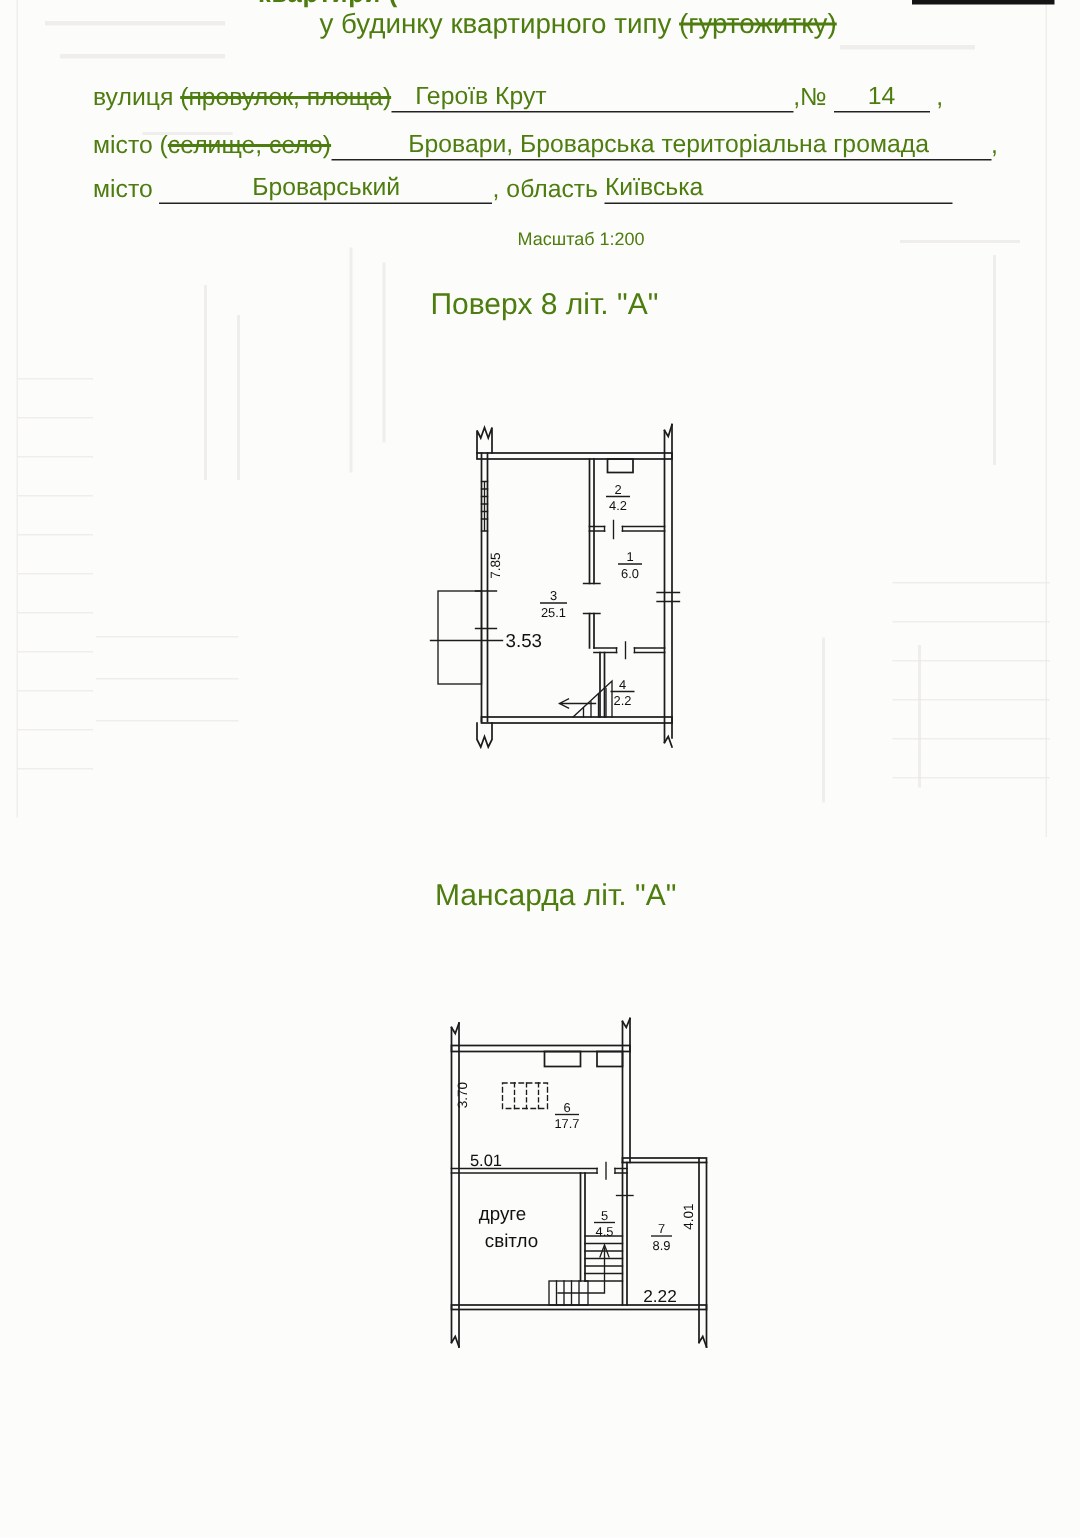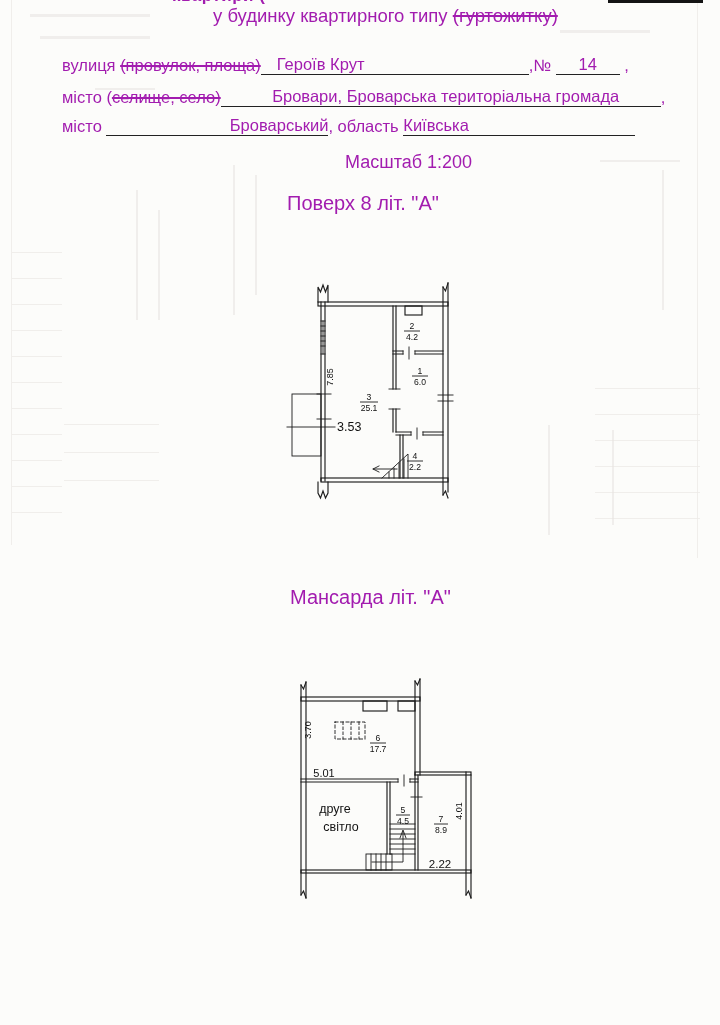--- a/index.html
+++ b/index.html
@@ -1,30 +1,30 @@
 <!DOCTYPE html>
 <html><head>
 <meta charset="utf-8">
 <style>
   html,body{margin:0;padding:0;background:#ffffff;}
   .page{
     position:relative;width:720px;height:1025px;
     background:#fcfcfa;
     font-family:"Liberation Sans", sans-serif;
-    color:#a21caf;overflow:hidden;
+    color:#4d7c0f;overflow:hidden;
   }
   .abs{position:absolute;white-space:nowrap;}
   .clipwrap{position:absolute;left:0;top:0;width:720px;height:7px;overflow:hidden;}
   .clipline{position:absolute;left:172px;top:-14px;font-size:17px;font-weight:700;letter-spacing:.5px;}
   .topbar{position:absolute;left:608px;top:0;width:95px;height:3px;background:#141414;}
   .doc-title{left:213px;top:5px;font-size:18.5px;}
   .strike{text-decoration:line-through;text-decoration-thickness:1.6px;}
   .addr{font-size:16.5px;}
   .blank{display:inline-block;border-bottom:1.6px solid #222;vertical-align:bottom;line-height:20px;}
-  .scale{left:345px;top:152px;font-size:18px;}
+  .scale{left:345px;top:152px;font-size:12px;}
   .plan-title{font-size:20px;}
   svg{position:absolute;}
   svg .w{stroke:#1c1c1c;stroke-width:1.15;fill:none;stroke-linecap:square;}
   svg .thin{stroke:#1c1c1c;stroke-width:0.9;fill:none;}
   svg text{fill:#111;font-family:"Liberation Sans",sans-serif;}
   .rnum,.rarea{font-size:8.6px;}
   .dimtext{font-size:9px;}
   .bigdim{font-size:12.5px;}
   .ghost{position:absolute;background:#e7e4e1;opacity:.55;filter:blur(.5px);}
   .gline{position:absolute;background:#eceae7;opacity:.8;}
@@ -87,21 +87,21 @@
     <span class="blank" style="width:64px;text-align:center;">14</span>
     <span>,</span>
   </div>
 
   <div class="abs addr" style="left:62px;top:86px;">
     <span>місто (</span><span class="strike">селище, село)</span><span class="blank" style="width:430px;padding-left:10px;text-align:center;">Бровари, Броварська територіальна громада</span><span>,</span>
   </div>
 
   <div class="abs addr" style="left:62px;top:115px;">
     <span>місто</span>
-    <span class="blank" style="width:222px;text-align:right;">Броварський</span><span>, область</span>
+    <span class="blank" style="width:222px;text-align:center;">Броварський</span><span>, область</span>
     <span class="blank" style="width:232px;text-align:left;">Київська</span>
   </div>
 
   <div class="abs scale">Масштаб 1:200</div>
 
   <div class="abs plan-title" style="left:287px;top:192px;">Поверх 8 літ. "А"</div>
 
   <svg style="left:285px;top:276px;" width="190" height="226" viewBox="0 0 190 226">
     <g class="w">
 

